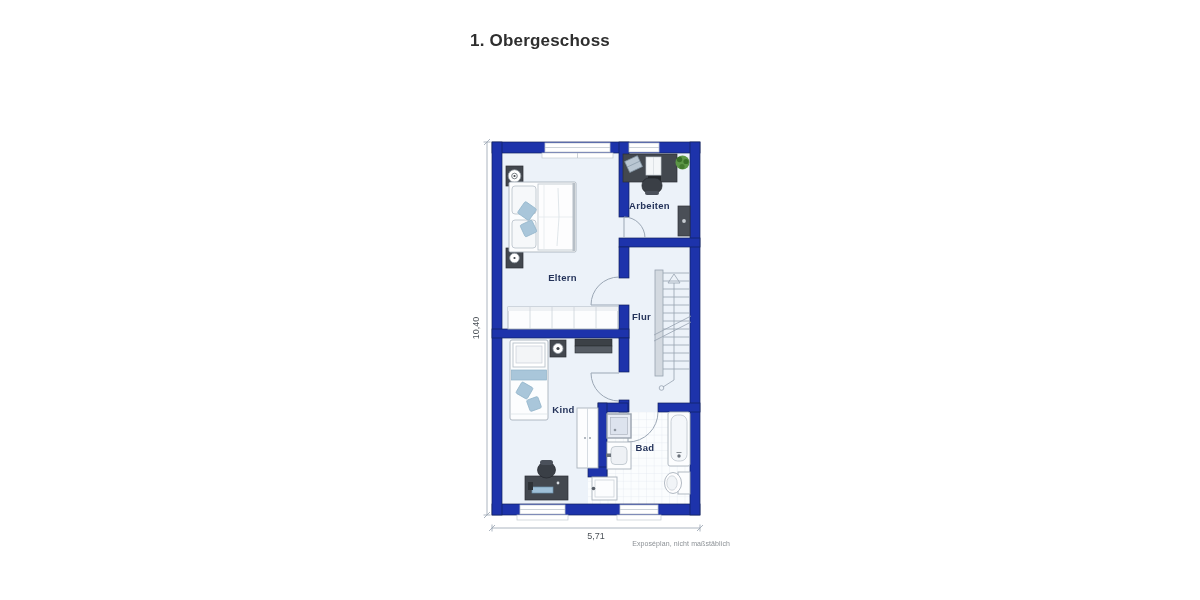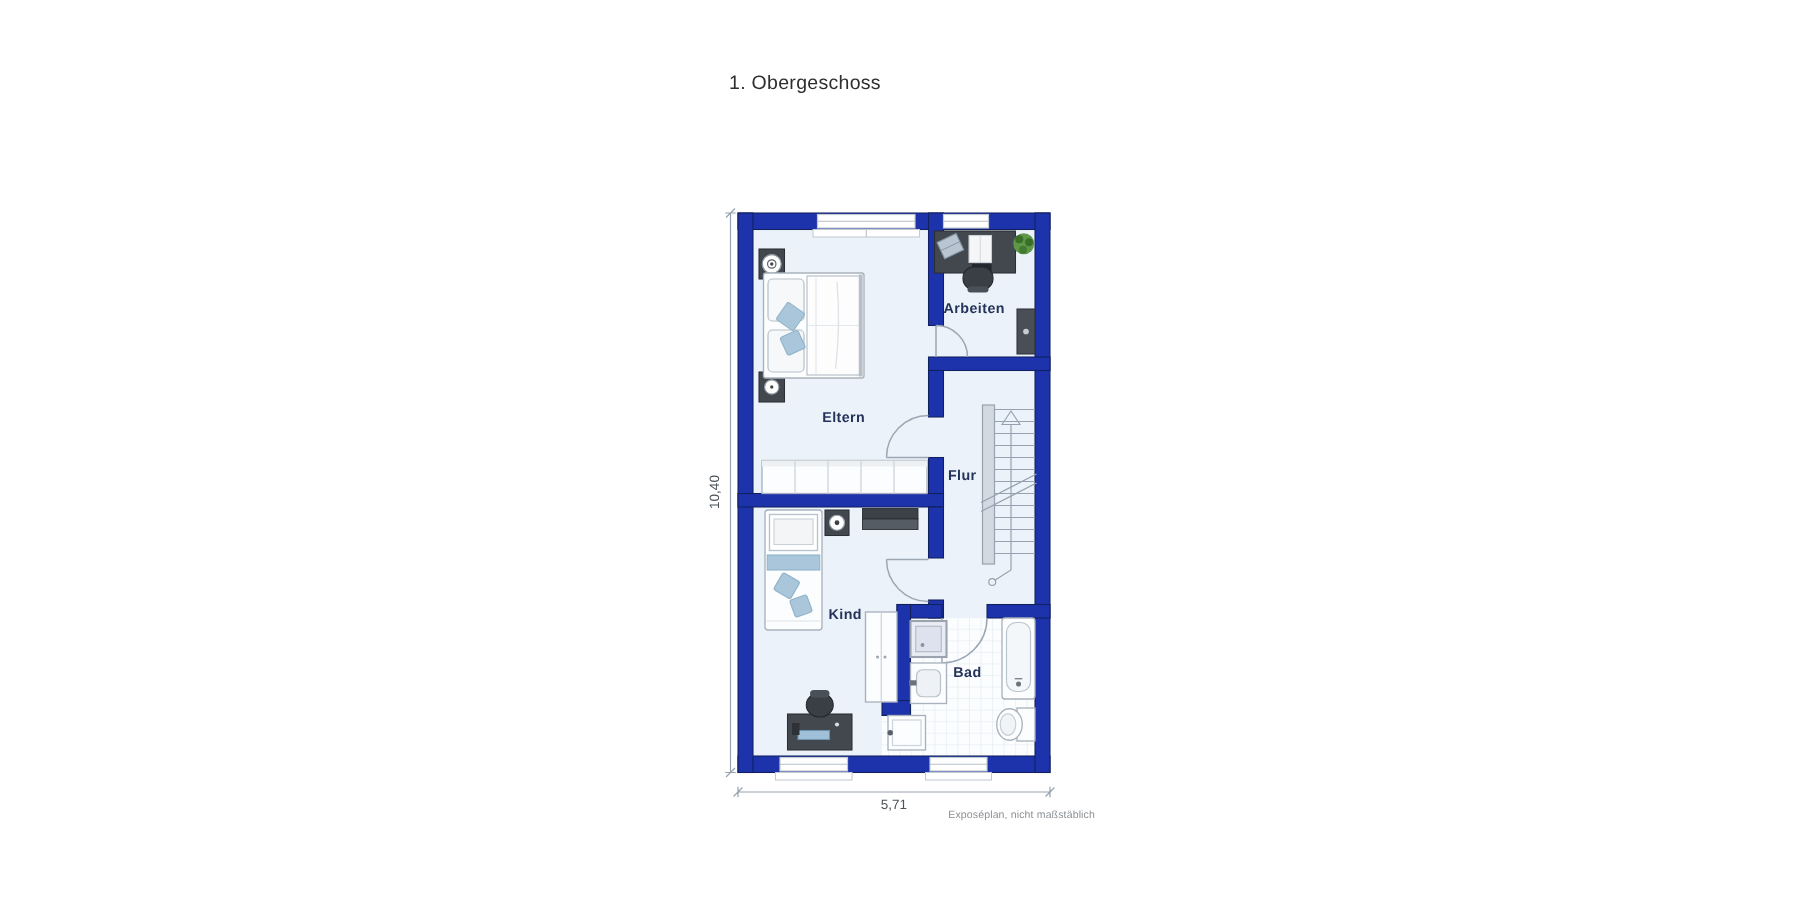--- a/index.html
+++ b/index.html
@@ -1,18 +1,18 @@
 <!DOCTYPE html>
 <html><head>
 <meta charset="utf-8">
 <style>
   html,body{margin:0;padding:0;background:#ffffff;}
   .stage{position:relative;width:1200px;height:600px;background:#ffffff;overflow:hidden;
          font-family:"Liberation Sans",sans-serif;}
-  .page-title{position:absolute;left:470px;top:31px;margin:16px;font-size:13px;font-weight:normal;
+  .page-title{position:absolute;left:470px;top:31px;margin:0;font-size:17px;font-weight:bold;
               color:#2e2e2e;letter-spacing:.2px;}
   .footer-note{position:absolute;left:560px;top:540px;width:170px;text-align:right;
                font-size:7px;color:#8b9095;letter-spacing:.1px;}
   .plan-svg{position:absolute;left:440px;top:128px;}
   .room-label{font-family:"Liberation Sans",sans-serif;font-size:9.5px;font-weight:600;
               fill:#24335a;letter-spacing:.3px;}
   .dim-label{font-family:"Liberation Sans",sans-serif;font-size:9px;fill:#4c5258;}
   .wall{fill:#1d33ab;stroke:#11215f;stroke-width:.7;}
   .win{fill:#ffffff;stroke:#c3cad2;stroke-width:.8;}
   .sill{fill:#ffffff;stroke:#c3cad2;stroke-width:.7;}

